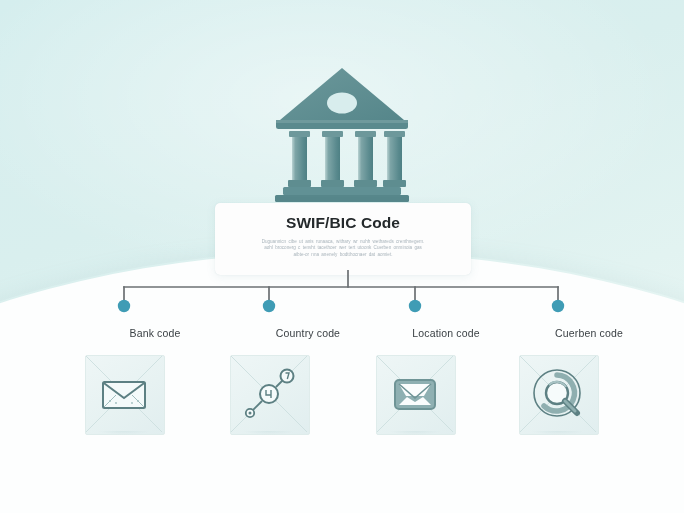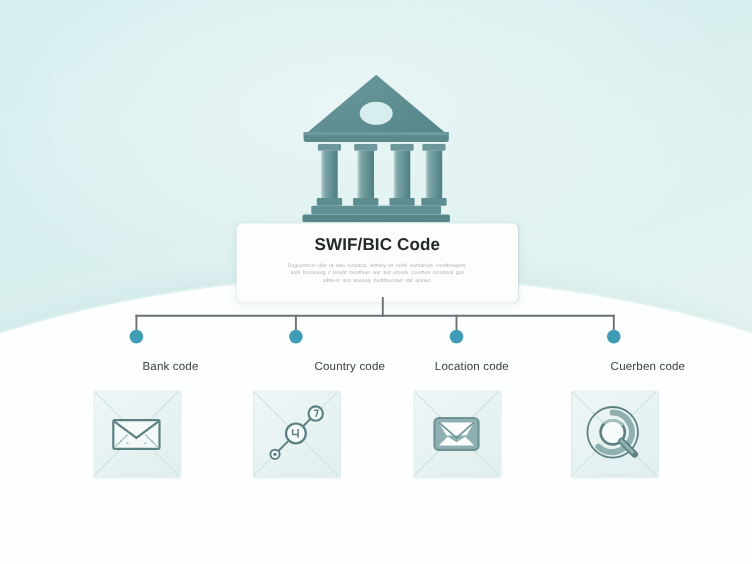--- a/index.html
+++ b/index.html
@@ -157,22 +157,22 @@
         <circle cx="124" cy="36" r="6.2"></circle>
         <circle cx="269" cy="36" r="6.2"></circle>
         <circle cx="415" cy="36" r="6.2"></circle>
         <circle cx="558" cy="36" r="6.2"></circle>
       </g>
     </svg>
   </div>
 
   <div class="labels">
     <div class="label" style="left:44px">Bank code</div>
-    <div class="label" style="left:207px">Country code</div>
-    <div class="label" style="left:318px">Location code</div>
+    <div class="label" style="left:197px">Country code</div>
+    <div class="label" style="left:335px">Location code</div>
     <div class="label" style="left:478px">Cuerben code</div>
   </div>
 
   <div class="tiles">
 
     <div class="tile" style="left:85px">
       <div class="tile-box"></div>
       <svg width="78" height="78" viewBox="0 0 78 78" aria-hidden="true">
         <g stroke="#cfe1e1" stroke-width="1">
           <line x1="1" y1="1" x2="77" y2="77"></line>

